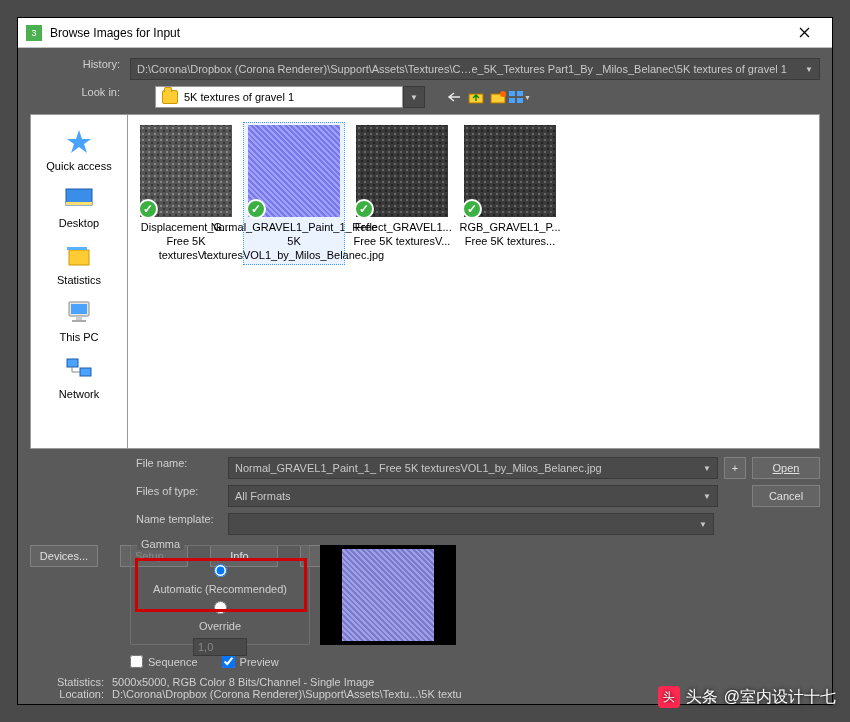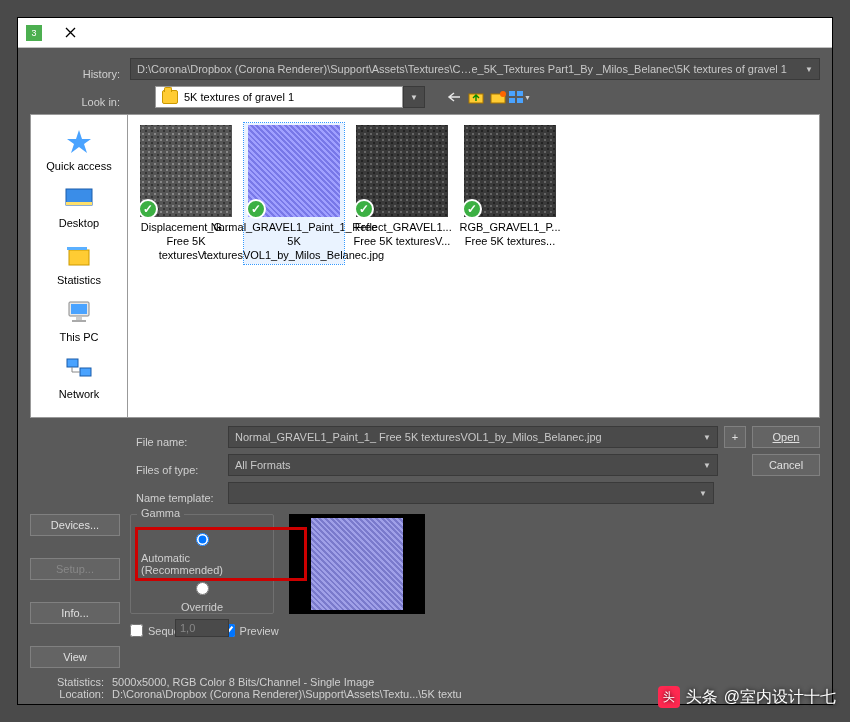--- a/index.html
+++ b/index.html
@@ -3,21 +3,21 @@
 <meta charset="utf-8">
 <style>
 * { box-sizing: border-box; margin: 0; padding: 0; font-family: "Segoe UI", Tahoma, sans-serif; }
 body { background: #4a4a4a; width: 850px; height: 722px; overflow: hidden; font-size: 12px; color: #d0d0d0; position: relative; }
 .dialog { position: absolute; left: 17px; top: 17px; width: 816px; height: 688px; background: #5a5a5a; border: 1px solid #000; }
 .titlebar { height: 30px; background: #fff; color: #000; display: flex; align-items: center; padding: 0 8px; border-bottom: 1px solid #c0c0c0; }
 .titlebar .appicon { width: 16px; height: 16px; background: #4caf50; margin-right: 8px; display: flex; align-items: center; justify-content: center; font-size: 9px; color: #fff; }
 .titlebar .title { flex: 1; font-size: 12px; color: #000; }
 .titlebar .close { width: 40px; height: 30px; display: flex; align-items: center; justify-content: center; cursor: pointer; }
 .body { padding: 10px 12px 4px 12px; display: flex; flex-direction: column; height: calc(100% - 30px); }
-.row { display: flex; align-items: flex-end; margin-bottom: 6px; }
+.row { display: flex; align-items: flex-start; margin-bottom: 6px; }
 .row .lbl { width: 100px; text-align: right; padding-right: 10px; font-size: 11px; }
 .combo { background: #4a4a4a; border: 1px solid #3a3a3a; height: 22px; display: flex; align-items: center; padding: 0 6px; color: #c8c8c8; font-size: 11px; position: relative; flex: 1; }
 .combo .caret { margin-left: auto; font-size: 8px; }
 .combo.light { background: #fff; color: #000; border: 1px solid #999; margin-left: 25px; }
 .navbtn { width: 22px; height: 22px; display: flex; align-items: center; justify-content: center; cursor: pointer; }
 .navcaret { width:22px; height:22px; background:#4a4a4a; border:1px solid #3a3a3a; display:flex; align-items:center; justify-content:center; font-size:8px; }
 .mid { flex: 1; display: flex; gap: 0; min-height: 300px; margin-bottom: 8px; }
 .sidebar { width: 98px; background: #fff; border: 1px solid #999; display: flex; flex-direction: column; align-items: center; padding: 8px 0; gap: 6px; }
 .sb-item { display: flex; flex-direction: column; align-items: center; gap: 3px; font-size: 11px; color: #000; cursor: pointer; padding: 2px 0; width: 90px; }
 .sb-ic { width: 32px; height: 32px; display:flex; align-items:center; justify-content:center; }
@@ -26,22 +26,22 @@
 .thumb.sel { outline: 1px dotted #3399ff; background: #eaf3ff; }
 .tbox { width: 92px; height: 92px; margin-bottom: 4px; position: relative; background: #777; }
 .check { position: absolute; left: -2px; bottom: -2px; width: 20px; height: 20px; background: #3cb043; border-radius: 50%; border: 2px solid #fff; display:flex; align-items:center; justify-content:center; color:#fff; font-size:12px; font-weight:bold; }
 .caption { line-height: 1.25; max-height: 60px; overflow: hidden; }
 .lower { margin-left: 106px; }
 .lower .row .lbl { width: 92px; text-align:left; padding-right:6px; }
 .btn { background: #646464; border: 1px solid #808080; height: 22px; min-width: 68px; display: flex; align-items: center; justify-content: center; cursor: pointer; color: #e0e0e0; font-size: 11px; }
 .btn.small { min-width: 22px; }
 .btn.disabled { color: #888; }
 .bottom { display: flex; gap: 10px; margin-top: 4px; align-items:flex-start; }
-.left-btns { display: flex; flex-direction: column; gap: 22px; width: 90px; }
-.gamma-group { border: 1px solid #707070; border-radius: 2px; padding: 18px 10px 10px 10px; position: relative; width: 144px; height: 100px; }
+.left-btns { display: flex; gap: 22px; width: 90px; }
+.gamma-group { border: 1px solid #707070; border-radius: 2px; padding: 18px 10px 10px 10px; position: relative; width: 180px; height: 100px; }
 .gamma-group .legend { position: absolute; top: -8px; left: 6px; background: #5a5a5a; padding: 0 4px; font-size: 11px; }
 .redbox { position: absolute; left: 4px; top: 12px; width: 172px; height: 54px; border: 3px solid #cc0000; }
 .radio { display: flex; align-items: center; gap: 6px; margin-bottom: 6px; font-size: 11px; flex-direction: column; }
 .radio input { margin:0; }
 .spin { background: #4a4a4a; border:1px solid #3a3a3a; width:54px; height:18px; font-size:11px; color:#888; display:flex; align-items:center; padding:0 4px; }
 .cbrow { display:flex; align-items:center; gap:24px; margin-top:10px; font-size:11px; }
 .cbrow label { display:flex; align-items:center; gap:5px; }
 .preview { width:136px; height:100px; background:#000; display:flex; align-items:center; justify-content:center; }
 .preview-inner { width:92px; height:92px; background: #8080d0; background-image: repeating-linear-gradient(45deg, #a0a0e8 0 2px, #7a7acc 2px 4px); }
 .stats { margin-top: 8px; font-size: 11px; }
@@ -56,20 +56,21 @@
 
 .folder-ic { width:16px; height:14px; background:#ffcc33; border:1px solid #cc9900; border-radius:2px; margin-right:6px; display:inline-block; position:relative; }
 .folder-ic:before { content:""; position:absolute; top:-4px; left:1px; width:6px; height:4px; background:#ffcc33; border:1px solid #cc9900; border-bottom:none; border-radius:2px 2px 0 0; }
 </style>
 </head>
 <body>
 
 <div class="dialog">
   <div class="titlebar">
     <div class="appicon">3</div>
+    <div class="title">Browse Images for Input</div>
     <div class="close">
       <svg width="11" height="11" viewBox="0 0 11 11">
           <path d="M1 1 L10 10 M10 1 L1 10" stroke="#000" stroke-width="1.3"></path>
         </svg>
     </div>
   </div>
 
   <div class="body">
 
     <div class="row">

